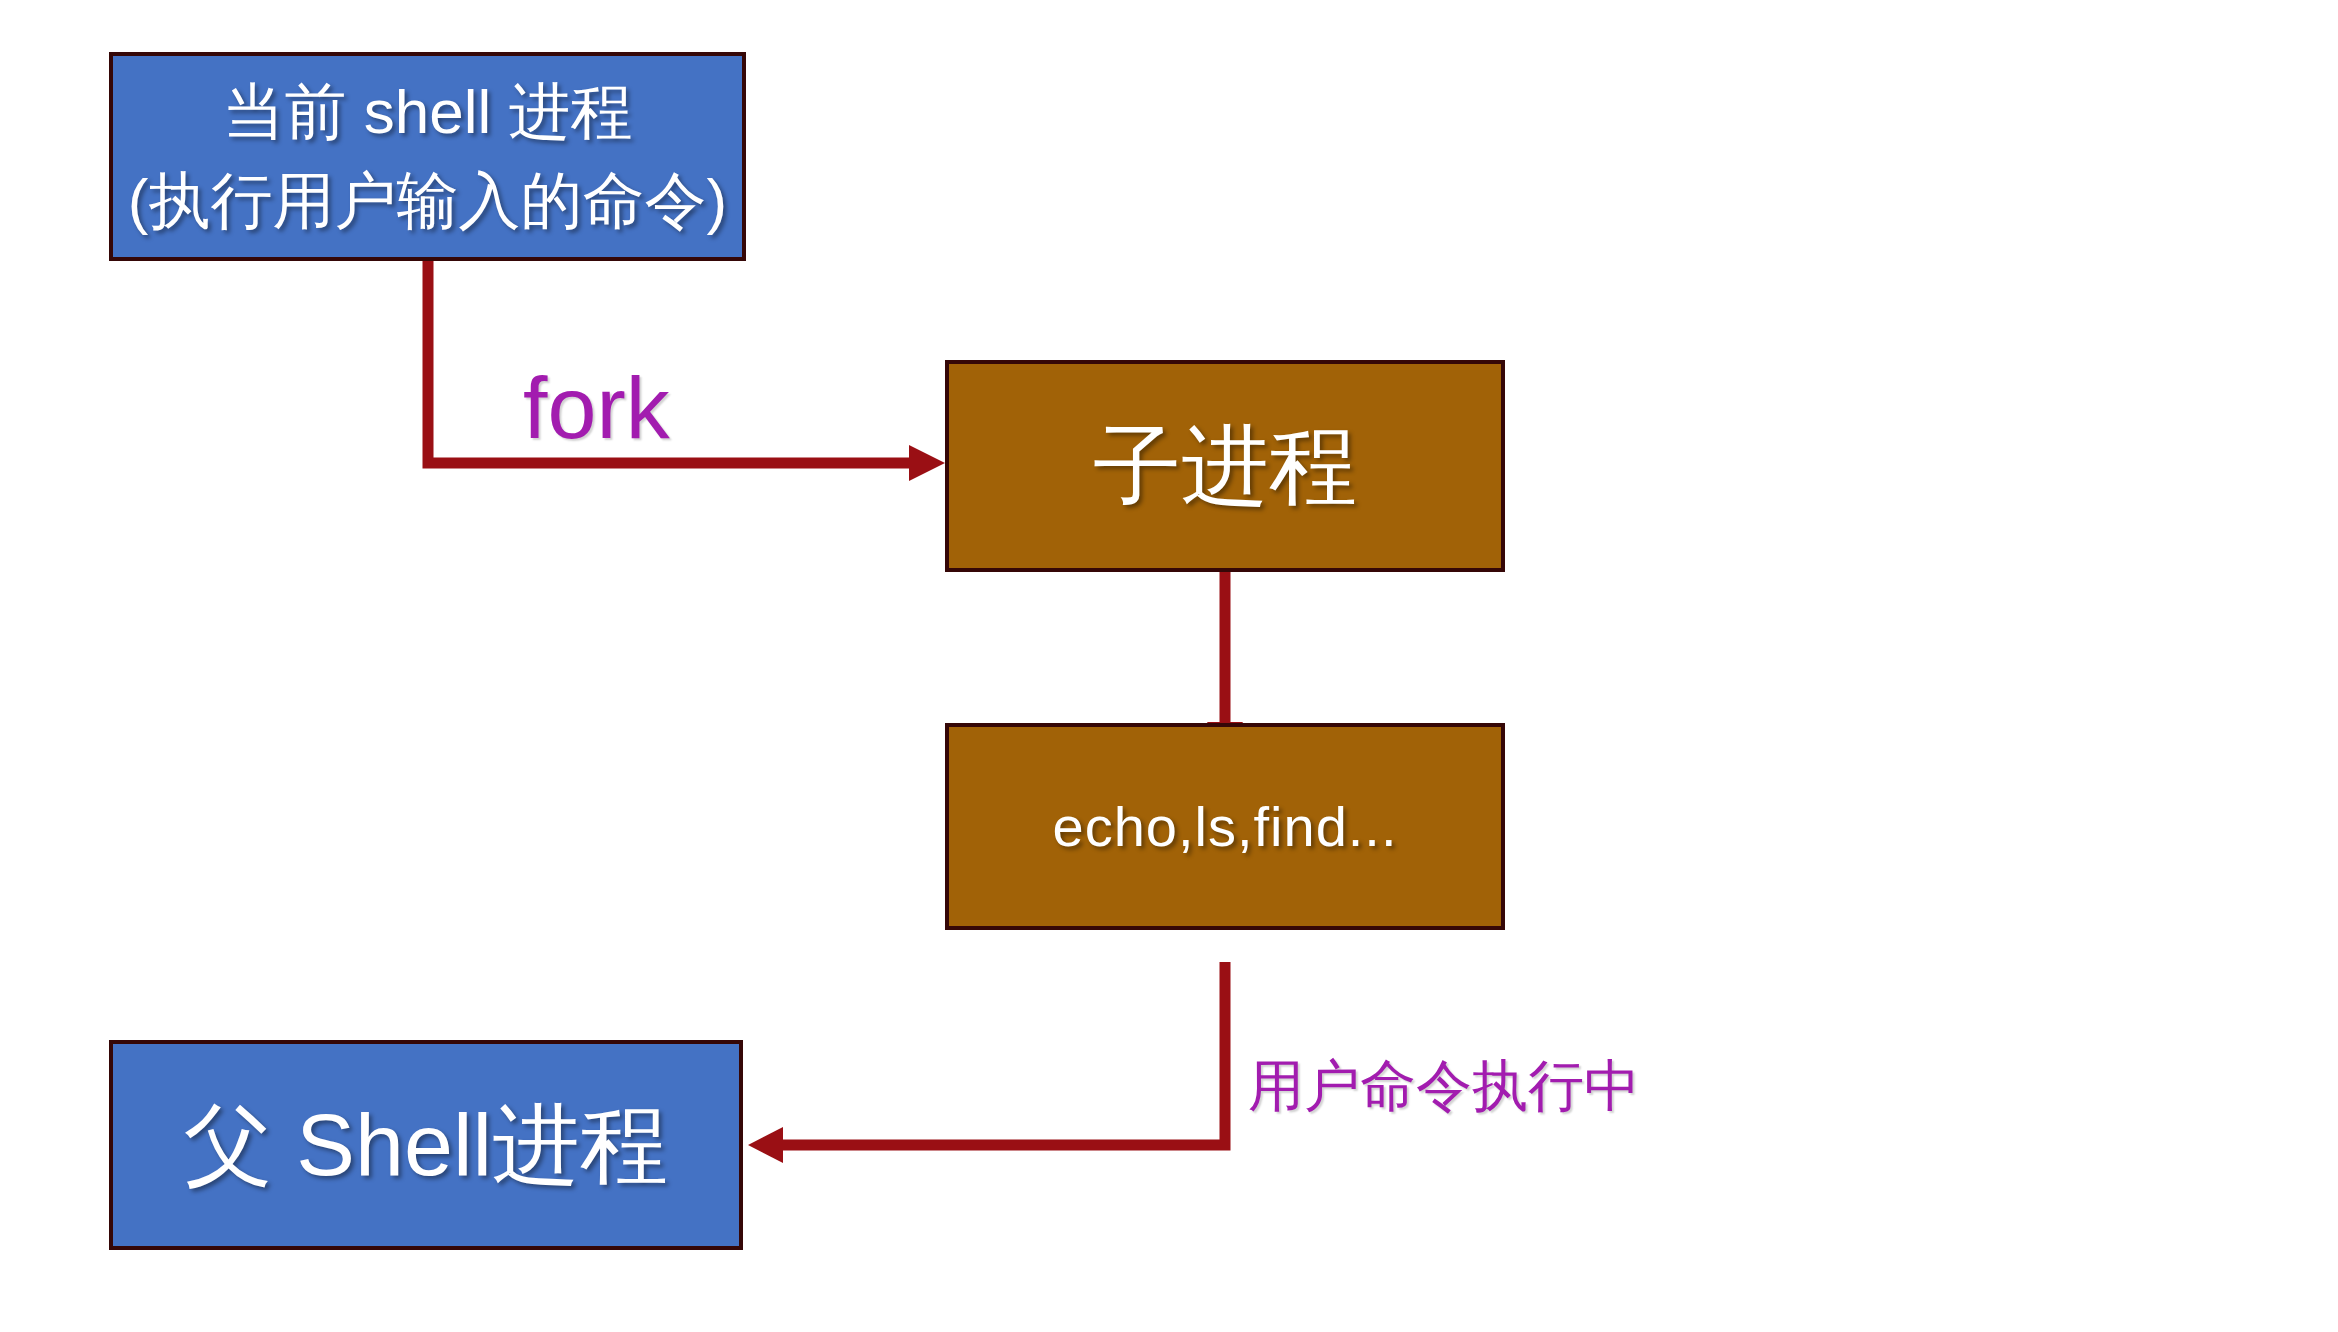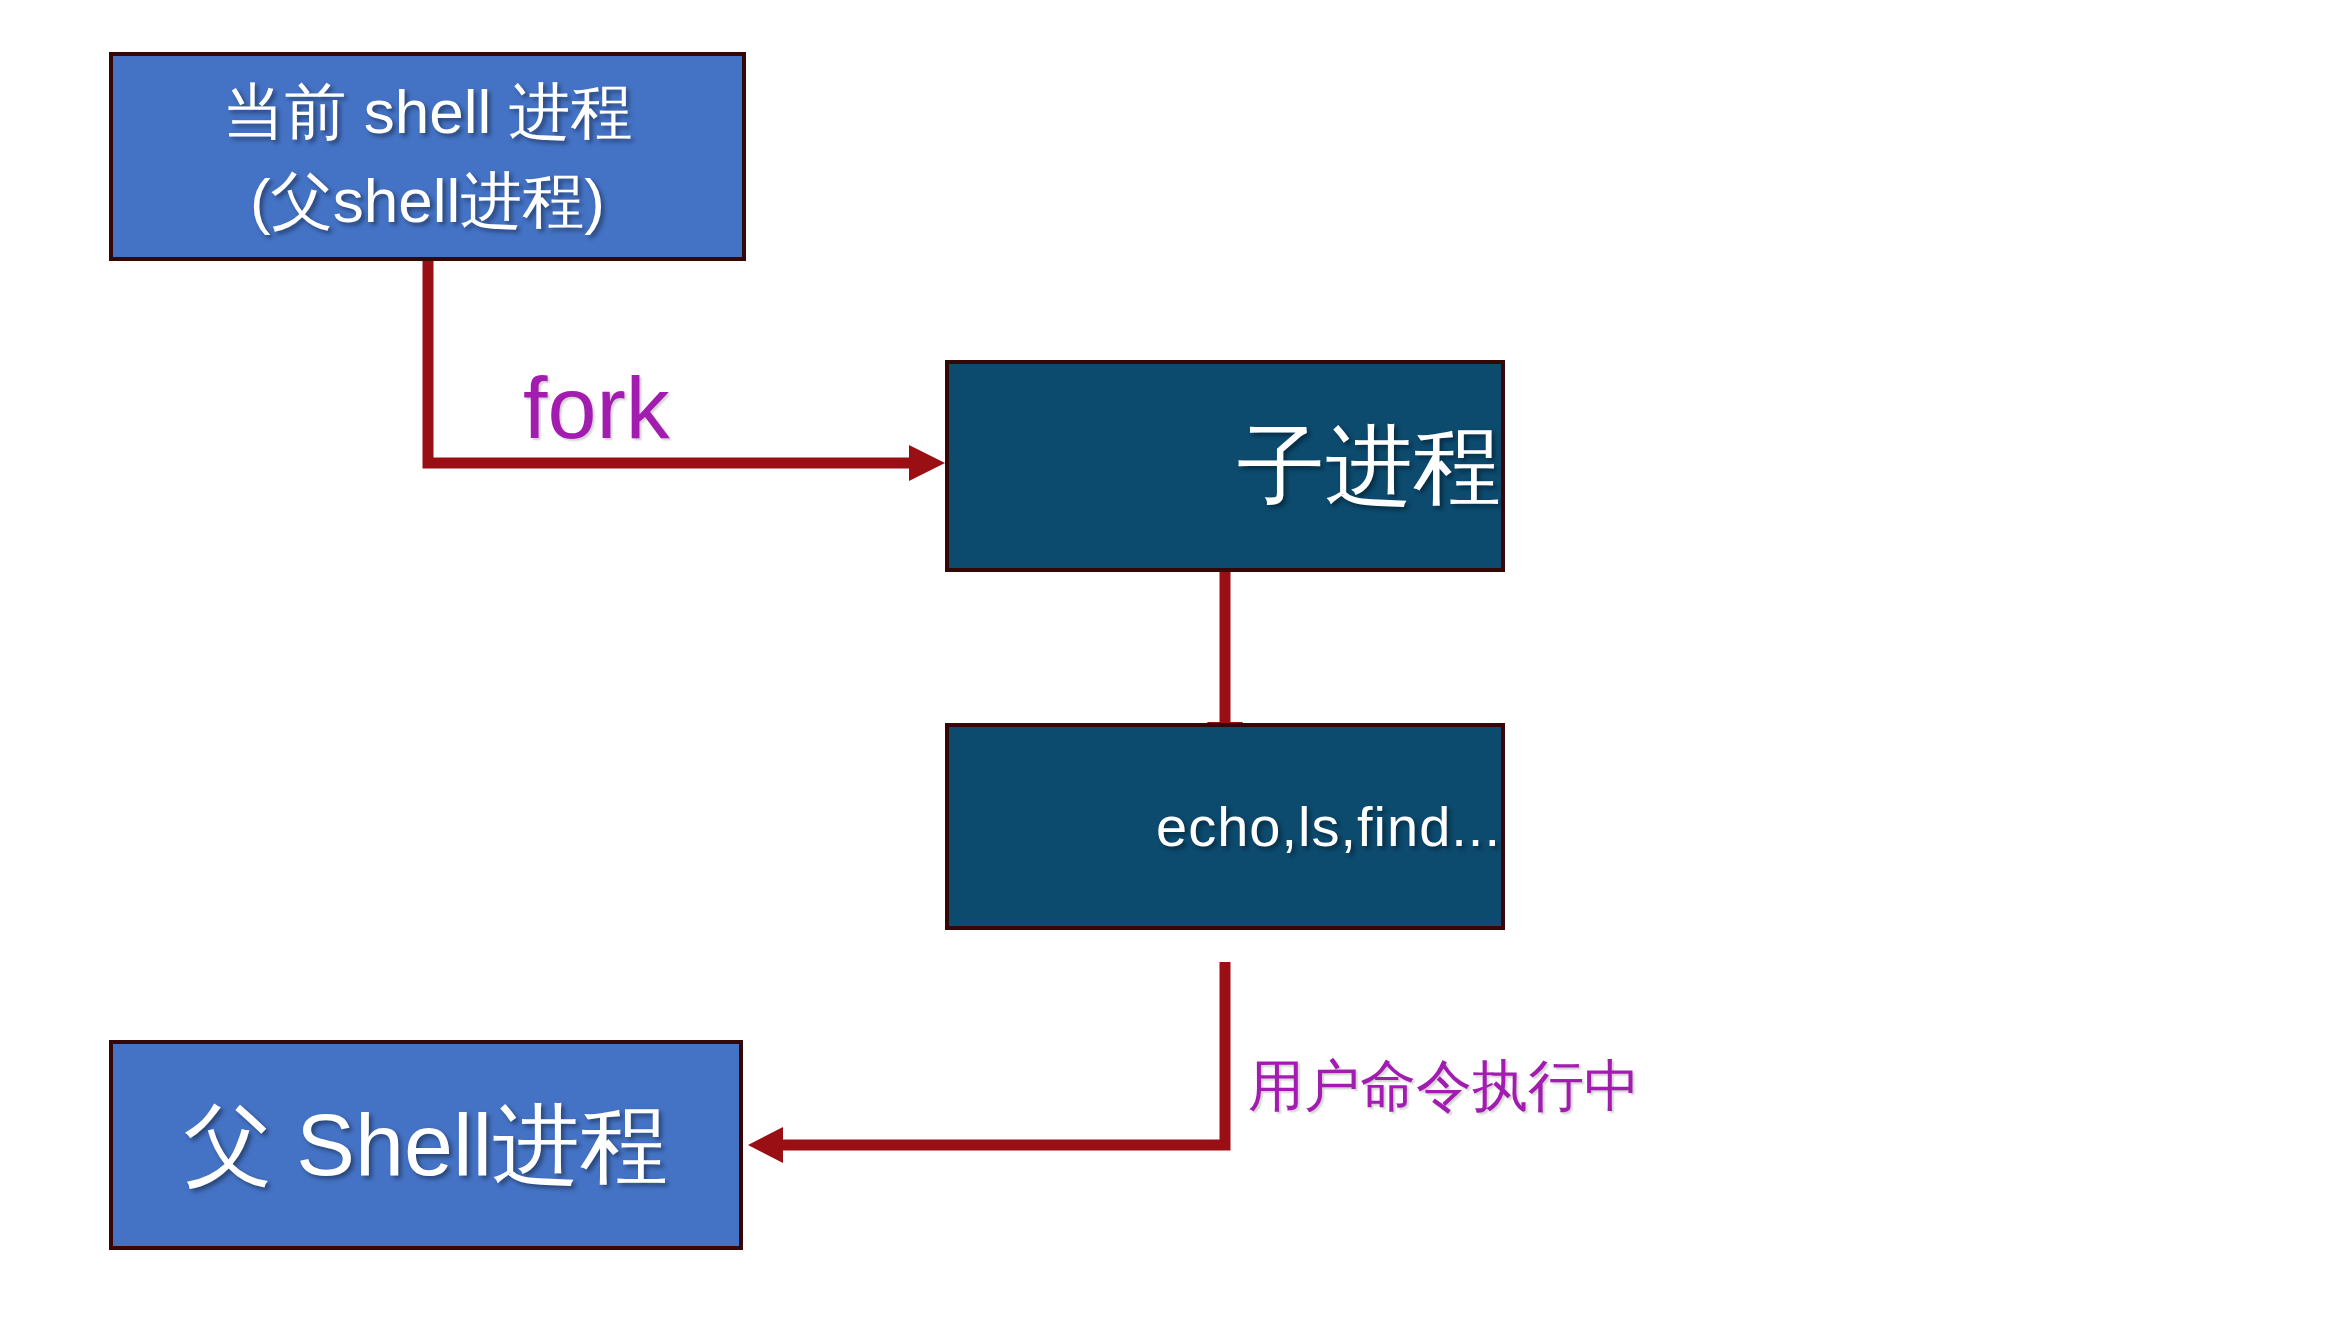--- a/index.html
+++ b/index.html
@@ -29,21 +29,21 @@
     border: 4px solid #350707;
     display: flex;
     flex-direction: column;
     align-items: center;
     justify-content: center;
     text-align: center;
     color: #ffffff;
     text-shadow: 3px 3px 4px rgba(0,0,0,0.40);
   }
   .node.blue  { background: #4472C4; }
-  .node.green { background: #0c4a6e; align-items: flex-end; }
+  .node.green { background: #a16207; }
 
   .node-current-shell {
     left: 109px; top: 52px; width: 637px; height: 209px;
     font-size: 62px; line-height: 1.42; font-weight: 400;
   }
   .node-child-process {
     left: 945px; top: 360px; width: 560px; height: 212px;
     font-size: 88px; font-weight: 400;
   }
   .node-user-commands {
@@ -84,21 +84,21 @@
     </g>
 
     <g>
       <polyline points="1225,962 1225,1145 779,1145" fill="none" stroke="#9A0F14" stroke-width="11"></polyline>
       <polygon points="748,1145 783,1127 783,1163" fill="#9A0F14"></polygon>
     </g>
   </svg>
 
   <div class="node blue node-current-shell">
     <div>当前 shell 进程</div>
-    <div>(父shell进程)</div>
+    <div>(执行用户输入的命令)</div>
   </div>
 
   <div class="edge-label edge-label-fork">fork</div>
 
   <div class="node green node-child-process">
     <div>子进程</div>
   </div>
 
 
   <div class="node green node-user-commands">

